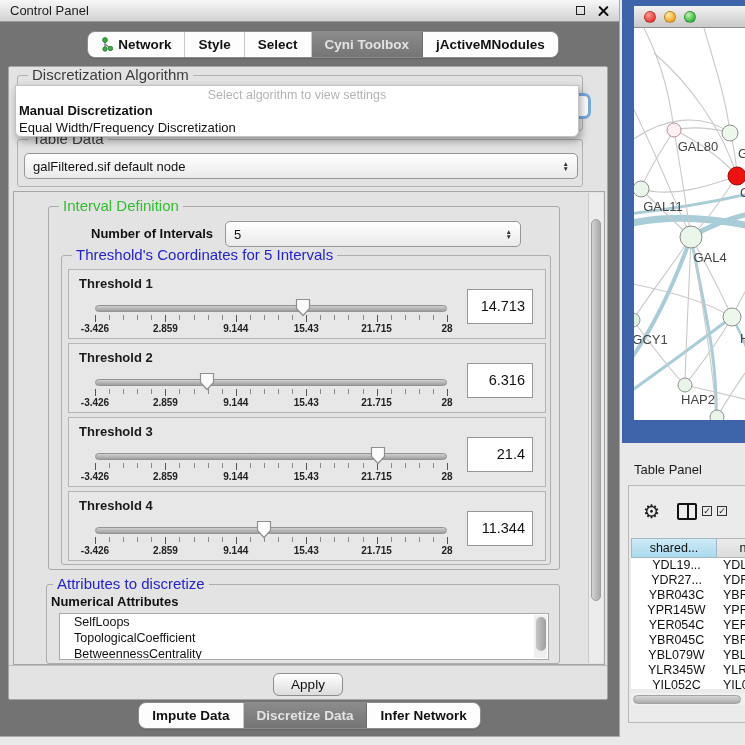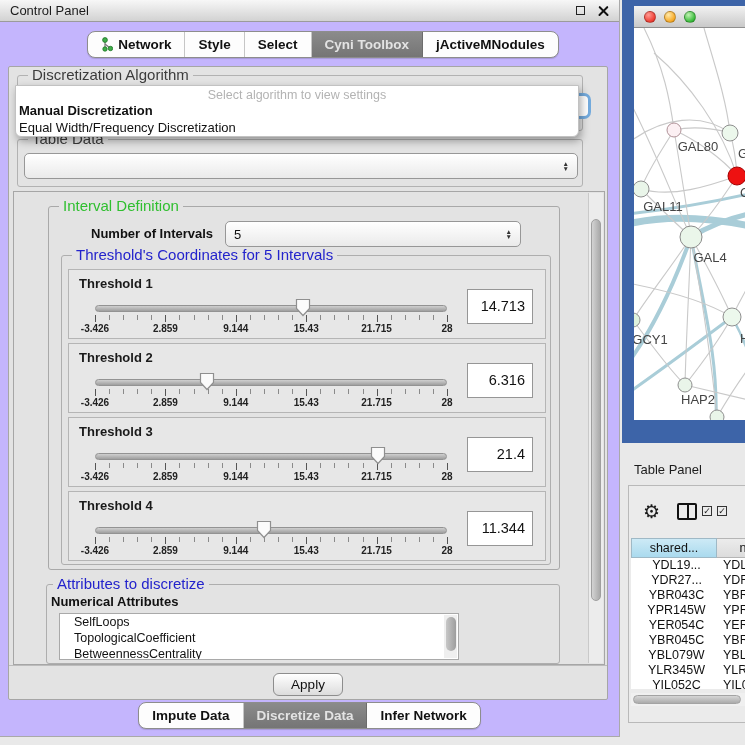--- a/index.html
+++ b/index.html
@@ -9,21 +9,21 @@
     background:#e9e9e9;
     font-family:"Liberation Sans", sans-serif;
     color:#1a1a1a;
     -webkit-font-smoothing:antialiased;
   }
   .abs { position:absolute; }
 
   
   #control-panel {
     position:absolute; left:0; top:0; width:620px; height:737px;
-    background:#c4b5fd; border-right:1px solid #a9a9a9; border-bottom:1px solid #a9a9a9;
+    background:#737373; border-right:1px solid #a9a9a9; border-bottom:1px solid #a9a9a9;
   }
   .cp-titlebar {
     position:absolute; left:0; top:0; right:0; height:22px;
     background:linear-gradient(#f7f7f7,#d2d2d2);
     border-bottom:1px solid #9b9b9b;
     display:flex; align-items:center; padding:0 10px;
     font-size:13px; color:#1c1c1c;
   }
   .cp-titlebar .spacer { flex:1; }
   .float-box { width:9px; height:9px; border:1.6px solid #222; margin-right:13px; }
@@ -126,21 +126,21 @@
   }
   .thr-value {
     position:absolute; left:398px; top:19px; width:66px; height:35px;
     background:#fff; border:1px solid #969696;
     font-size:14.5px; color:#111; text-align:right;
     line-height:33px; padding-right:7px;
   }
 
   
   .attr-list {
-    position:absolute; left:12px; top:28px; width:400px; height:47px;
+    position:absolute; left:12px; top:28px; width:490px; height:47px;
     background:#fff; border:1px solid #a9a9a9; overflow:hidden;
   }
   .attr-list .item { font-size:12.5px; line-height:16px; padding-left:14px; color:#111; white-space:nowrap; }
   .list-scroll {
     position:absolute; right:1px; top:1px; width:13px; bottom:1px; background:#efefef;
   }
   .list-scroll .thumb { position:absolute; left:1.5px; top:2px; width:10px; height:34px; border-radius:5px;
     background:linear-gradient(90deg,#c7c7c7,#9e9e9e); }
 
   .apply-strip { position:absolute; left:0; right:0; top:598px; height:35px; border-top:1px solid #bcbcbc;
@@ -257,20 +257,21 @@
 
     <div class="popup">
       <div class="prompt">Select algorithm to view settings</div>
       <div class="opt bold">Manual Discretization</div>
       <div class="opt">Equal Width/Frequency Discretization</div>
     </div>
 
     <div class="groupbox" style="left:8px;top:72px;width:566px;height:48px;">
       <span class="grouplabel gray">Table Data</span>
       <div class="combo" style="left:6px;top:13px;width:554px;">
+        <span>galFiltered.sif default node</span>
         <span class="spacer"></span>
         <span class="spin-arrows">▲<br>▼</span>
       </div>
     </div>
 
     <div class="main-panel">
 
       <div class="groupbox" style="left:34px;top:14px;width:512px;height:364px;border-color:#a9a9a9;">
         <span class="grouplabel green">Interval Definition</span>
 

